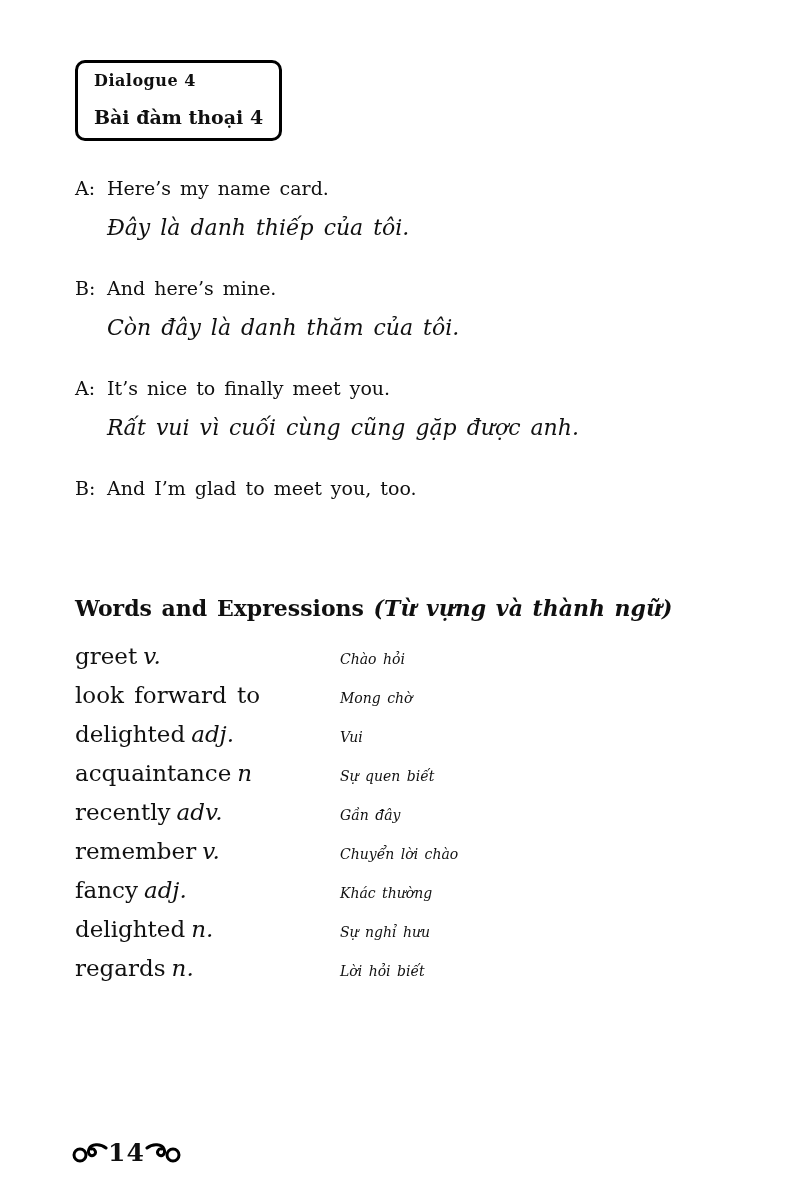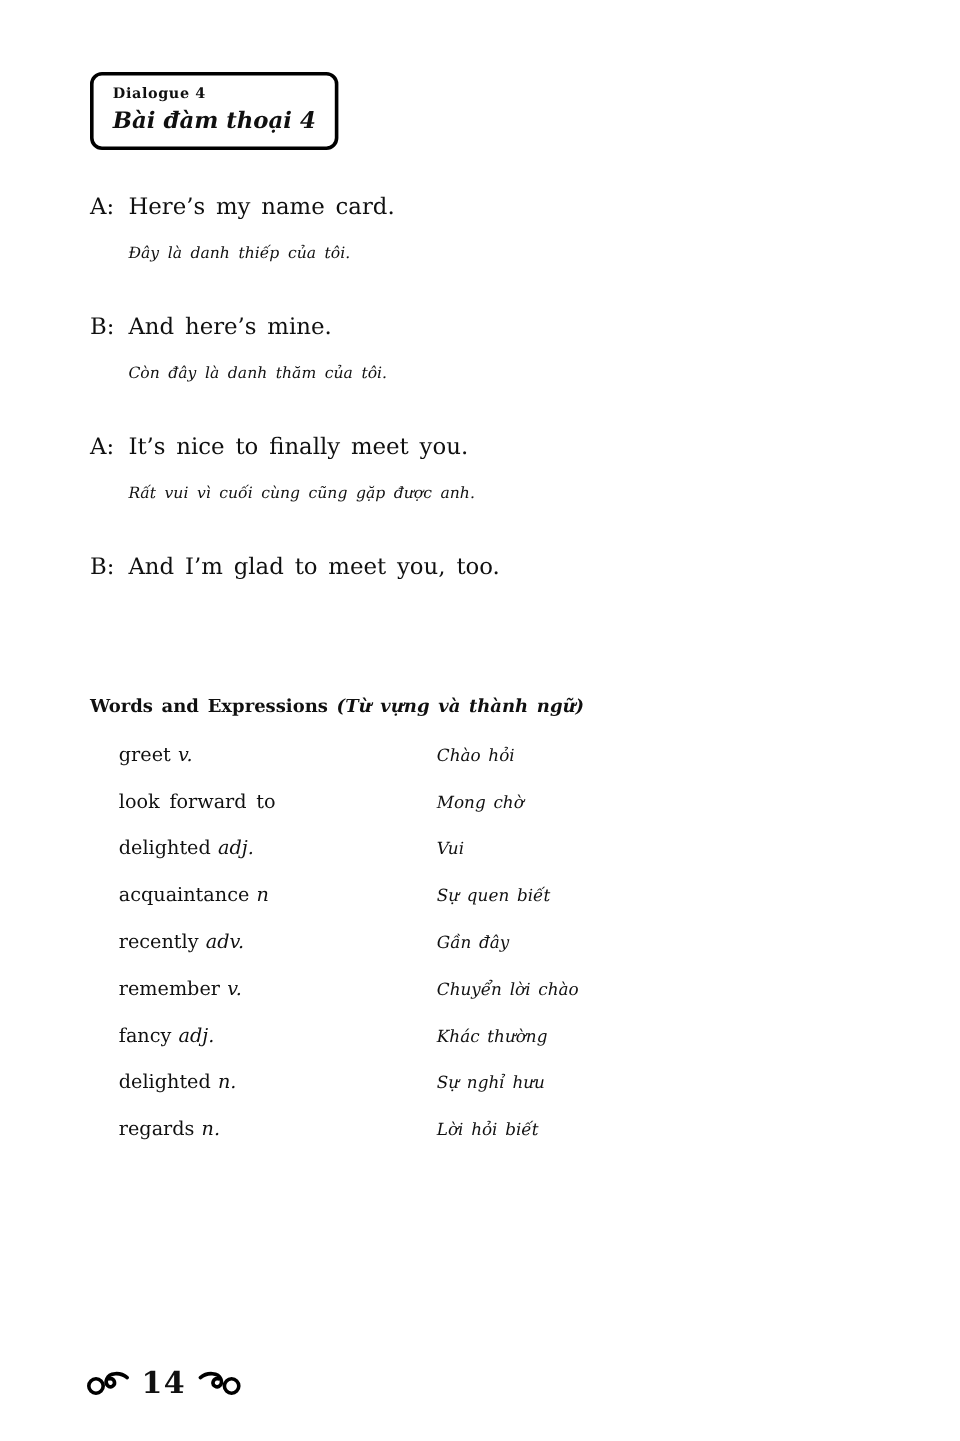--- a/index.html
+++ b/index.html
@@ -19,28 +19,27 @@
   
   .dialogue-box{
     display:inline-block;
     border:3px solid #000;
     border-radius:10px;
     padding:8px 16px 10px 16px;
     min-width:155px;
   }
   .dialogue-box .title{
     font-weight:bold;
-    font-size:12px;
+    font-size:16px;
     letter-spacing:.5px;
   }
   .dialogue-box .subtitle{
     font-weight:bold;
-    font-style:italic;
     font-size:19px;
-    margin-top:5px;
+    margin-top:16px;
   }
   
   .turns{margin-top:34px;}
   .turn{
     display:flex;
     margin-bottom:34px;
   }
   .speaker{
     width:32px;
     flex:0 0 32px;
@@ -48,65 +47,63 @@
     line-height:26px;
   }
   .turn .lines{flex:1;}
   .line-en{
     font-size:19px;
     line-height:26px;
     margin-bottom:14px;
     word-spacing:3px;
   }
   .line-vi{
-    font-size:13px;
+    font-size:22px;
     font-style:italic;
     line-height:26px;
     word-spacing:3px;
   }
   
   .vocab-heading{
     margin-top:80px;
-    font-size:15px;
+    font-size:22px;
     font-weight:bold;
     word-spacing:2px;
   }
   .vocab-heading .vi{
     font-style:italic;
   }
   .vocab-list{margin-top:22px;}
   .vocab-row{
     display:flex;
     height:39px;
     align-items:baseline;
   }
   .vocab-left{
     flex:0 0 265px;
-    font-size:16px;
+    font-size:23px;
     word-spacing:3px;
-    margin-left:24px;
   }
   .vocab-pos{
     font-style:italic;
     margin-left:6px;
   }
   .vocab-pos:empty{display:none;}
   .vocab-vi{
     font-size:14px;
     font-style:italic;
     word-spacing:2px;
   }
   
   .footer{
     position:absolute;
     left:72px;
     top:1138px;
     display:flex;
     align-items:center;
-    gap:10px;
   }
   .page-number{
     font-size:25px;
     font-weight:bold;
     letter-spacing:1px;
   }
   .ornament svg{display:block;}
 </style>
 </head>
 <body>

